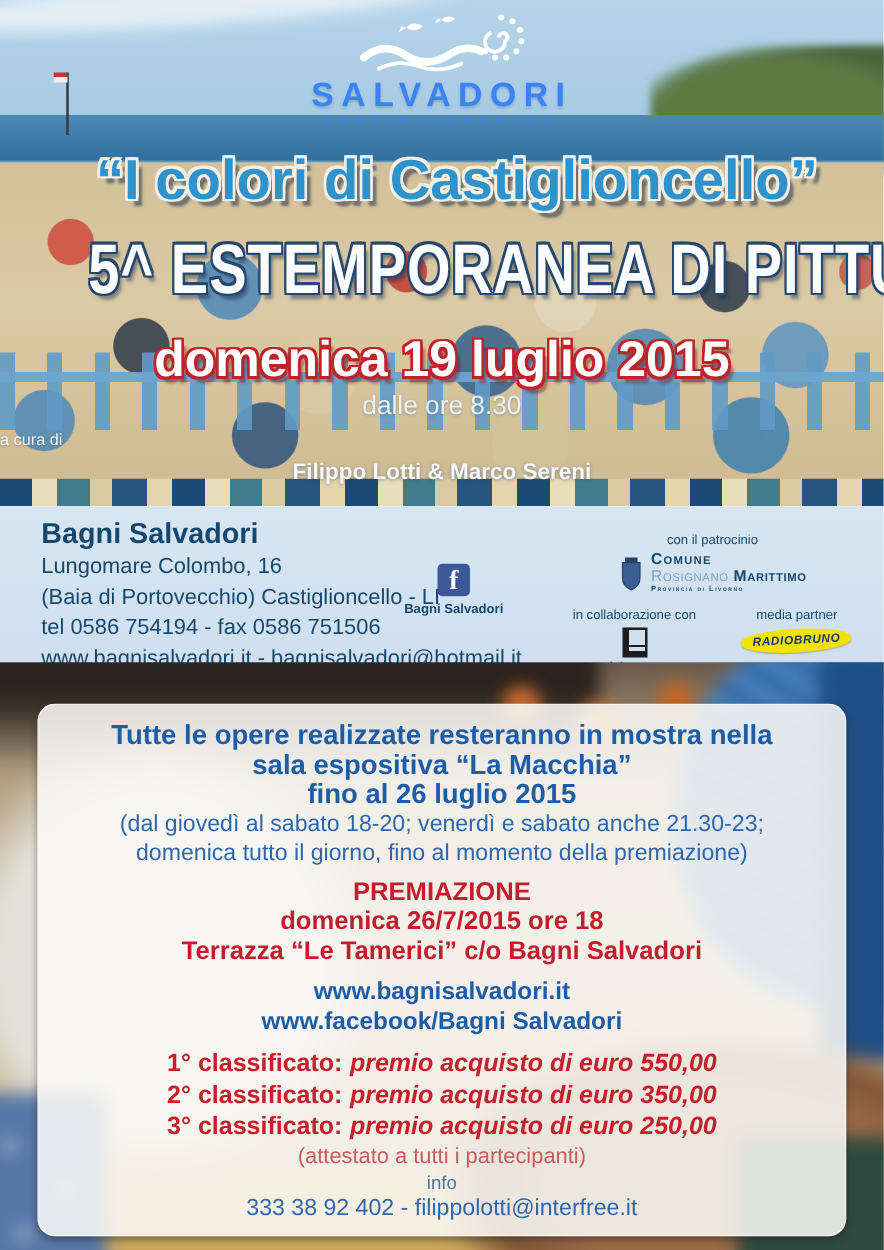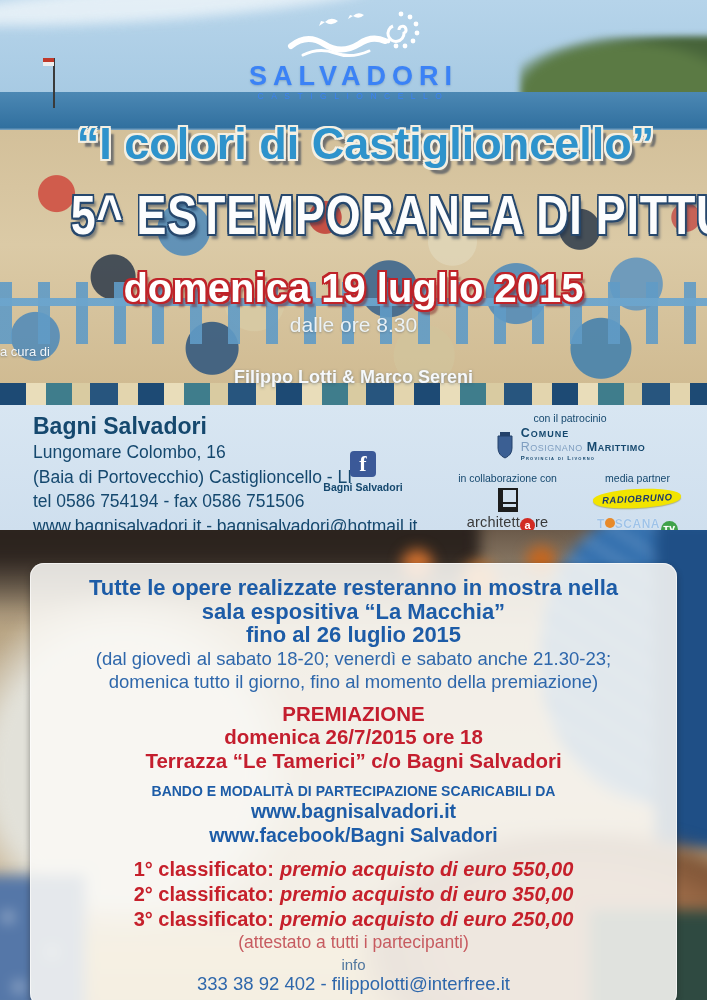--- a/index.html
+++ b/index.html
@@ -54,21 +54,21 @@
   .cura{left:0;top:344px;width:707px;font-size:13px;color:#f2f6fa;text-shadow:0 1px 2px rgba(60,80,100,.5);}
   .curators{left:0;top:367px;width:707px;text-align:center;font-size:18px;font-weight:bold;color:#f5f8fb;text-shadow:0 1px 3px rgba(60,80,100,.55);}
   
   .band{position:absolute;left:0;top:405px;width:707px;height:125px;background:linear-gradient(180deg,#d8e6f2 0%,#cfdfee 100%);border-bottom:2px solid #26425c;}
   .venue{left:33px;top:8px;color:var(--band_navy,#15486e);}
   .venue-name{font-size:23px;font-weight:bold;line-height:27px;}
   .venue-line{font-size:17.5px;line-height:24.5px;}
   .fb{left:318px;top:46px;width:90px;text-align:center;}
   .fb-icon{width:26px;height:26px;margin:0 auto;background:#3b5998;border-radius:4px;color:#fff;font-size:22px;font-weight:bold;font-family:"Liberation Serif","DejaVu Serif",serif;line-height:26px;}
   .fb-caption{font-size:10.5px;font-weight:bold;color:var(--band_navy,#15486e);margin-top:4px;}
-  .sponsors{left:440px;top:6px;width:260px;color:var(--band_navy,#15486e);}
+  .sponsors{left:440px;top:20px;width:260px;color:var(--band_navy,#15486e);}
   .sp-label{font-size:10.5px;text-align:center;line-height:14px;}
   .comune-row{display:flex;justify-content:center;align-items:center;gap:6px;margin-top:2px;}
   .crest{width:20px;height:30px;}
   .comune-l1{font-size:12.5px;font-weight:bold;font-variant:small-caps;letter-spacing:1px;line-height:13px;}
   .comune-l2{font-size:12.5px;font-variant:small-caps;letter-spacing:.5px;line-height:14px;}
   .comune-l2 .ros{color:#7f9ec0;}
   .comune-l2 .mar{font-weight:bold;}
   .comune-l3{font-size:6px;font-weight:bold;font-variant:small-caps;letter-spacing:1.2px;line-height:9px;}
   .collab-media{display:flex;margin-top:8px;}
   .collab{width:135px;text-align:center;}
@@ -235,21 +235,20 @@
       <div class="p-blue-bold">Tutte le opere realizzate resteranno in mostra nella</div>
       <div class="p-blue-bold">sala espositiva “La Macchia”</div>
       <div class="p-blue-bold">fino al 26 luglio 2015</div>
       <div class="p-blue">(dal giovedì al sabato 18-20; venerdì e sabato anche 21.30-23;</div>
       <div class="p-blue">domenica tutto il giorno, fino al momento della premiazione)</div>
       <div class="gap8"></div>
       <div class="p-red-bold">PREMIAZIONE</div>
       <div class="p-red-bold">domenica 26/7/2015 ore 18</div>
       <div class="p-red-bold">Terrazza “Le Tamerici” c/o Bagni Salvadori</div>
       <div class="gap10"></div>
-      <div class="p-dl-label">BANDO E MODALITÀ DI PARTECIPAZIONE SCARICABILI DA</div>
       <div class="p-url">www.bagnisalvadori.it</div>
       <div class="p-url">www.facebook/Bagni Salvadori</div>
       <div class="gap10"></div>
       <div class="prize-row">
         <span class="rank">1° classificato:</span><span class="prize">premio acquisto di euro 550,00</span>
       </div>
       <div class="prize-row">
         <span class="rank">2° classificato:</span><span class="prize">premio acquisto di euro 350,00</span>
       </div>
       <div class="prize-row">

